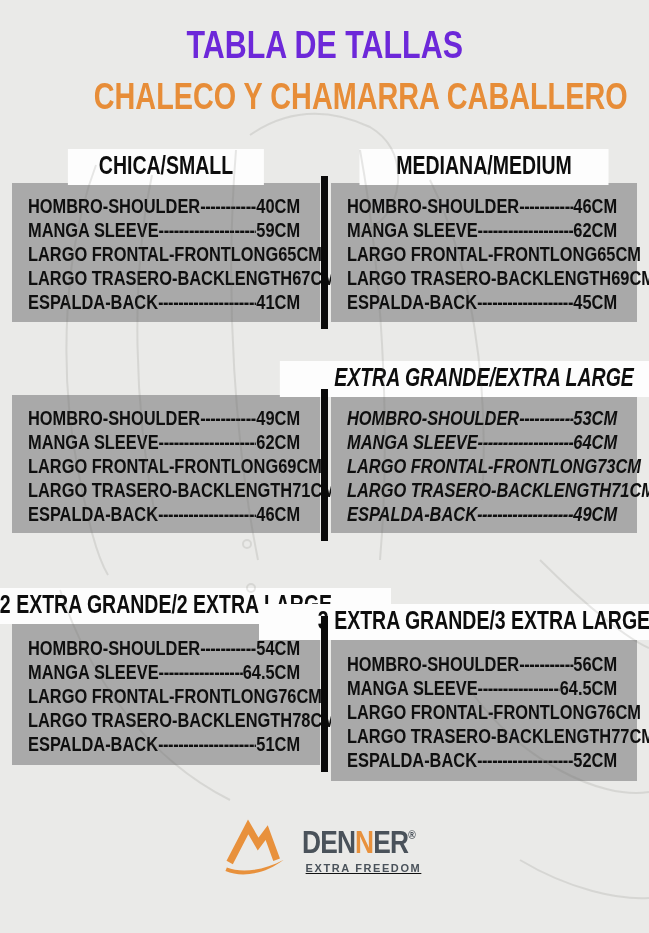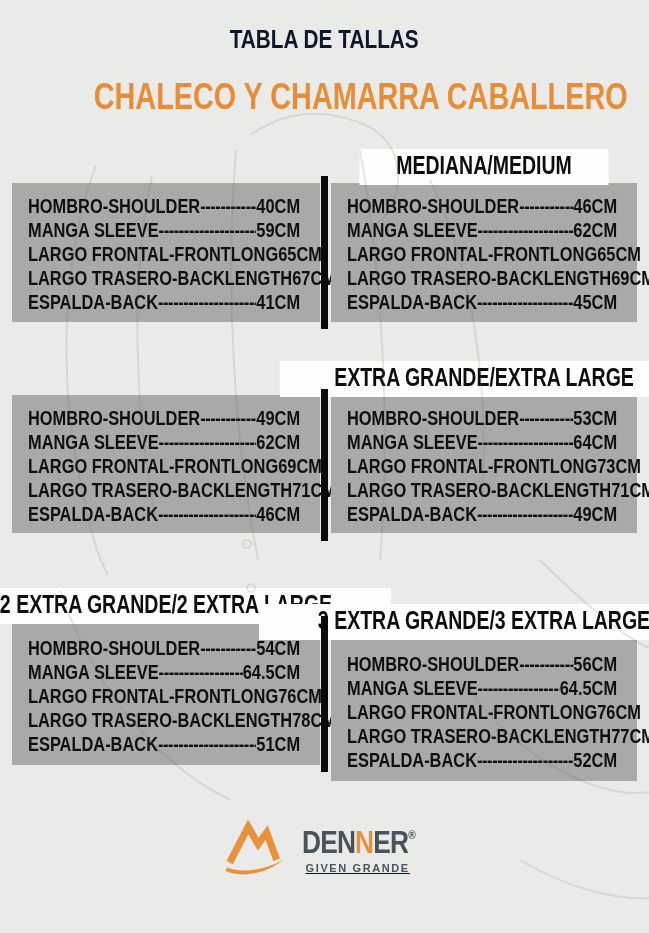--- a/index.html
+++ b/index.html
@@ -5,21 +5,21 @@
   html,body{margin:0;padding:0;background:#cfcfcd;}
   .poster{
     position:relative;width:649px;height:933px;margin:0 auto;
     background:#eaeae8;overflow:hidden;
     font-family:"Liberation Sans",sans-serif;font-weight:bold;color:#111;
   }
   
   .cond{display:inline-block;transform:scaleX(0.8);transform-origin:center center;white-space:nowrap;}
   
   .title{position:absolute;top:24px;left:0;width:100%;text-align:center;
-         font-size:26px;letter-spacing:0px;color:#0f172a;}
+         font-size:38px;letter-spacing:0px;color:#6d28d9;}
   .subtitle{position:absolute;top:76px;left:0;width:100%;text-align:center;
          font-size:36px;color:#e78d38;margin-left:27px;}
   
   .sec{position:absolute;background:#a9a9a9;z-index:1;}
   .sec .inner{padding:11px 20px 0 16px;}
   .hbox{position:absolute;left:50%;top:-34px;transform:translateX(-50%);
         background:#fdfdfd;padding:2px 12px;white-space:nowrap;line-height:28px;}
   .hdr-t{font-size:25px;color:#0d0d0d;transform:scaleX(0.78);}
   .crow{display:flex;align-items:baseline;width:122%;transform:scaleX(0.82);
         transform-origin:left center;font-size:20px;line-height:24px;color:#0f0f0f;}
@@ -48,20 +48,21 @@
 <div class="poster">
 
   <div class="title">
     <span class="cond">TABLA DE TALLAS</span>
   </div>
   <div class="subtitle">
     <span class="cond">CHALECO Y CHAMARRA CABALLERO</span>
   </div>
 
   <div class="sec" style="left:12px;top:183px;width:308px;height:139px;">
+    <div class="hbox"><span class="cond hdr-t">CHICA/SMALL</span></div>
     <div class="inner">
       <div class="crow">
           <span class="lbl">HOMBRO-SHOULDER</span>
           <span class="lead">------------------------------------------------------------</span>
           <span class="val">40CM</span>
         </div>
       <div class="crow">
           <span class="lbl">MANGA SLEEVE</span>
           <span class="lead">------------------------------------------------------------</span>
           <span class="val">59CM</span>
@@ -138,21 +139,21 @@
           <span class="val">71CM</span>
         </div>
       <div class="crow">
           <span class="lbl">ESPALDA-BACK</span>
           <span class="lead">------------------------------------------------------------</span>
           <span class="val">46CM</span>
         </div>
     </div>
   </div>
 
-  <div class="sec" style="left:331px;top:395px;width:306px;height:138px;">
+  <div class="sec" style="left:331px;top:395px;width:306px;height:138px;font-style:italic;">
     <div class="hbox"><span class="cond hdr-t">EXTRA GRANDE/EXTRA LARGE</span></div>
     <div class="inner">
       <div class="crow">
           <span class="lbl">HOMBRO-SHOULDER</span>
           <span class="lead">------------------------------------------------------------</span>
           <span class="val">53CM</span>
         </div>
       <div class="crow">
           <span class="lbl">MANGA SLEEVE</span>
           <span class="lead">------------------------------------------------------------</span>
@@ -261,17 +262,17 @@
 
   <div class="logo">
     <svg width="64" height="62" viewBox="0 0 90 86">
       <path d="M8,62 L34,12 L48,36 L60,20 L74,58" fill="none" stroke="#e8913c" stroke-width="10" stroke-linejoin="miter"></path>
       <path d="M2,74 C26,84 58,78 84,58 C54,74 24,77 4,69 Z" fill="#e8913c"></path>
     </svg>
     <div class="logo-text">
       <div class="brand"><span class="cond" style="transform:scaleX(0.85);">
         <span>DEN</span><span class="accent">N</span><span>ER</span><span class="reg">®</span>
       </span></div>
-      <div class="tagline">GIVEN GRANDE</div>
+      <div class="tagline">EXTRA FREEDOM</div>
     </div>
   </div>
 
 </div>
 
 </body></html>

